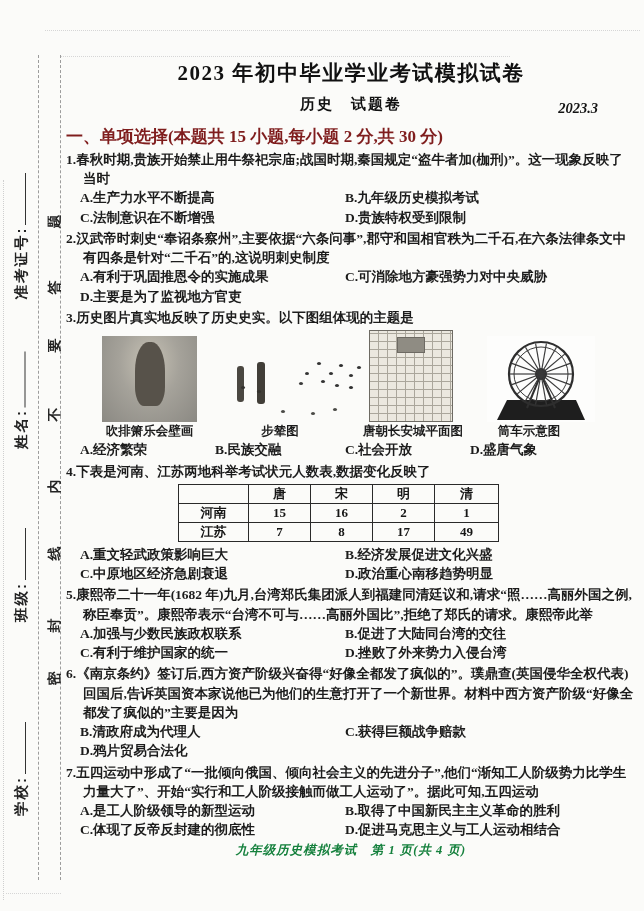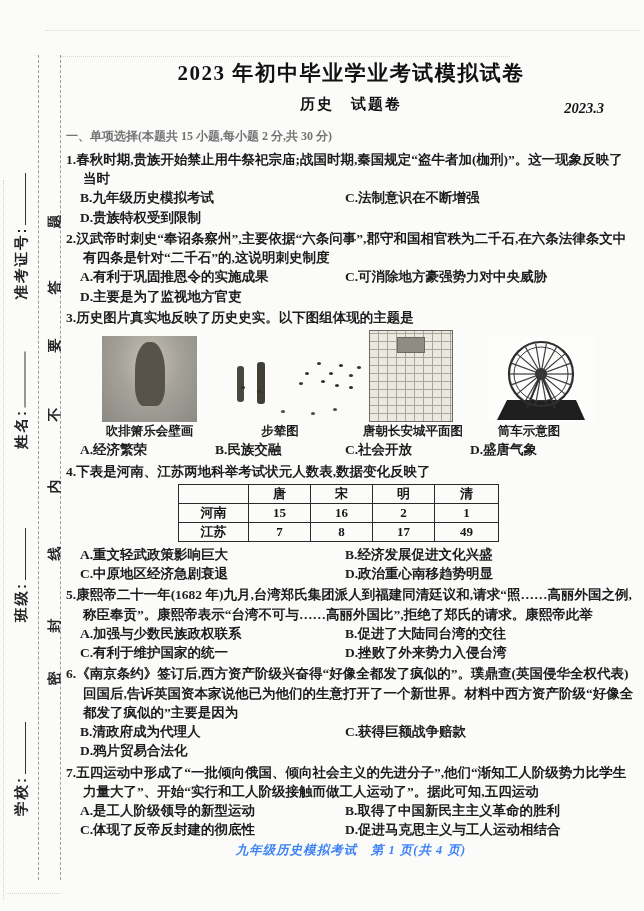--- a/index.html
+++ b/index.html
@@ -36,24 +36,24 @@
   }
   
   .content { position:absolute; left:66px; top:58px; width:570px; }
   .exam-title {
     text-align:center; font-size:21px; font-weight:700; letter-spacing:1.5px;
     line-height:30px; margin-bottom:4px; color:#111;
   }
   .subtitle-row { position:relative; text-align:center; line-height:24px; margin-bottom:11px; }
   .exam-subtitle { font-size:15px; font-weight:700; letter-spacing:2px; color:#111; }
   .exam-date {
-    position:absolute; right:32px; top:4px;
+    position:absolute; right:38px; top:4px;
     font-weight:700; font-style:italic; font-size:14.5px; color:#141414;
   }
-  .section-heading { font-size:12px; font-weight:700; line-height:19px; margin-bottom:4px; color:#737373; }
+  .section-heading { font-size:17px; font-weight:700; line-height:19px; margin-bottom:4px; color:#7f1d1d; }
   .question { margin-bottom:2px; font-size:13.5px; }
   .stem { padding-left:17px; text-indent:-17px; line-height:19.2px; font-weight:600; }
   .opts2 {
     display:grid; grid-template-columns:265px 1fr;
     padding-left:14px; line-height:19.3px; font-weight:600;
   }
   .opts4 {
     display:grid; grid-template-columns:135px 130px 125px auto;
     padding-left:14px; line-height:19.3px; font-weight:600;
   }
@@ -87,21 +87,21 @@
   .score-table td {
     border:1.5px solid #2a2a2a; height:19px; text-align:center;
     font-size:13px; font-weight:700; padding:0 2px; color:#161616;
   }
   .score-table td.c0 { width:70px; }
   .score-table td.c  { width:62px; }
   .score-table td.cl { width:64px; }
   
   .page-footer {
     text-align:center; font-size:12.5px; font-weight:700; font-style:italic;
-    margin-top:1px; line-height:16px; color:#3b82f6; letter-spacing:1px;
+    margin-top:1px; line-height:16px; color:#15803d; letter-spacing:1px;
   }
 </style>
 </head>
 <body>
 
 <div class="h-artifact" style="left:45px; top:30px; width:595px;"></div>
 <div class="h-artifact" style="left:60px; top:56px; width:450px;"></div>
 <div class="h-artifact" style="left:6px; top:893px; width:55px;"></div>
 <div class="edge-dotted" style="left:3px; top:180px; height:720px;"></div>
 
@@ -138,20 +138,21 @@
   <div class="exam-title">2023 年初中毕业学业考试模拟试卷</div>
   <div class="subtitle-row">
     <span class="exam-subtitle">历史　试题卷</span>
     <span class="exam-date">2023.3</span>
   </div>
   <div class="section-heading">一、单项选择(本题共 15 小题,每小题 2 分,共 30 分)</div>
 
   <div class="question">
     <p class="stem"><span>1.</span><span>春秋时期,贵族开始禁止用牛祭祀宗庙;战国时期,秦国规定“盗牛者加(枷刑)”。这一现象反映了当时</span></p>
     <div class="opts2">
+      <span>A.生产力水平不断提高</span>
       <span>B.九年级历史模拟考试</span>
       <span>C.法制意识在不断增强</span>
       <span>D.贵族特权受到限制</span>
     </div>
   </div>
 
   <div class="question">
     <p class="stem"><span>2.</span><span>汉武帝时刺史“奉诏条察州”,主要依据“六条问事”,郡守和国相官秩为二千石,在六条法律条文中有四条是针对“二千石”的,这说明刺史制度</span></p>
     <div class="opts2">
       <span>A.有利于巩固推恩令的实施成果</span>

